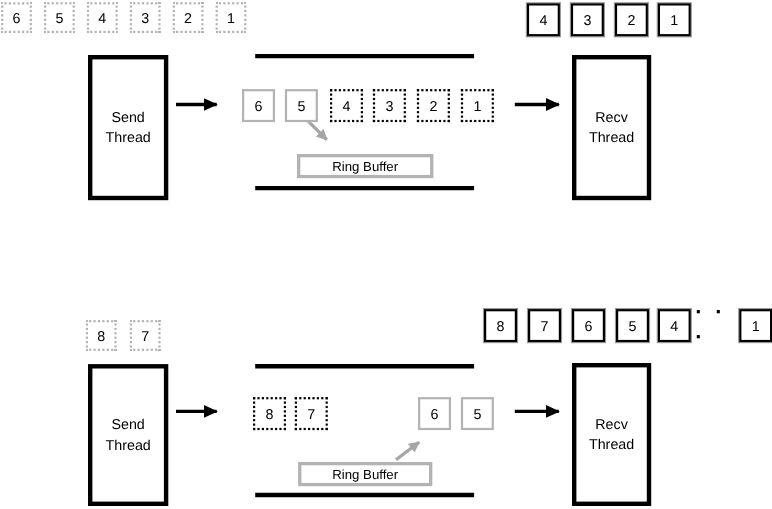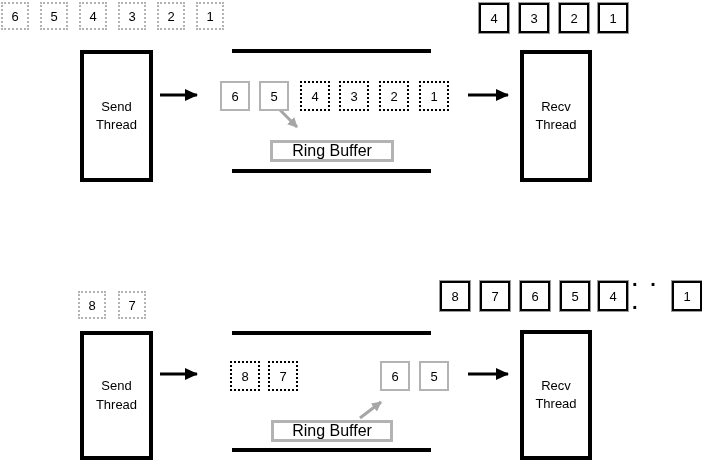--- a/index.html
+++ b/index.html
@@ -46,21 +46,21 @@
     line-height: 1.4;
     white-space: pre-line;
   }
 
   .ring-label {
     position: absolute;
     box-sizing: border-box;
     border: 3px solid var(--gray, #b3b3b3);
     background: #ffffff;
     display: flex; align-items: center; justify-content: center;
-    font-size: 16px;
+    font-size: 12px;
   }
 
   .ellipsis {
     position: absolute;
     font-size: 20px;
     font-weight: bold;
     letter-spacing: 3px;
     display: flex; align-items: center; justify-content: center;
     color: var(--text, #000);
   }

